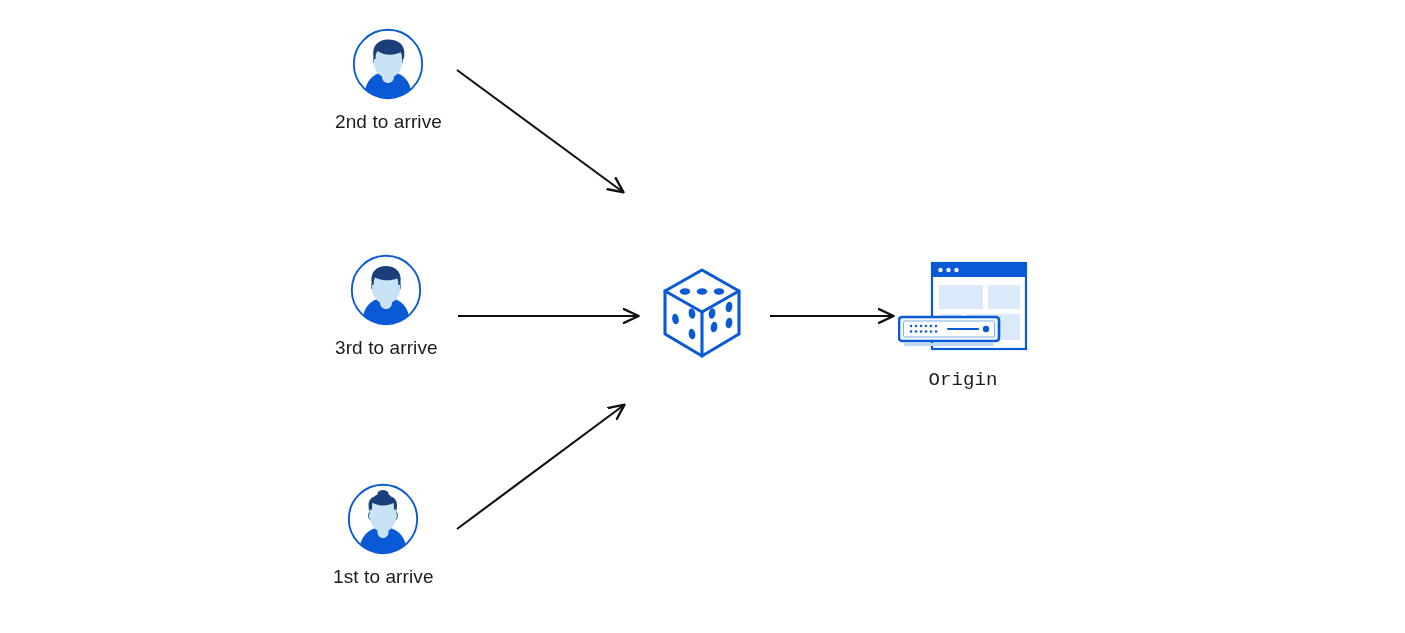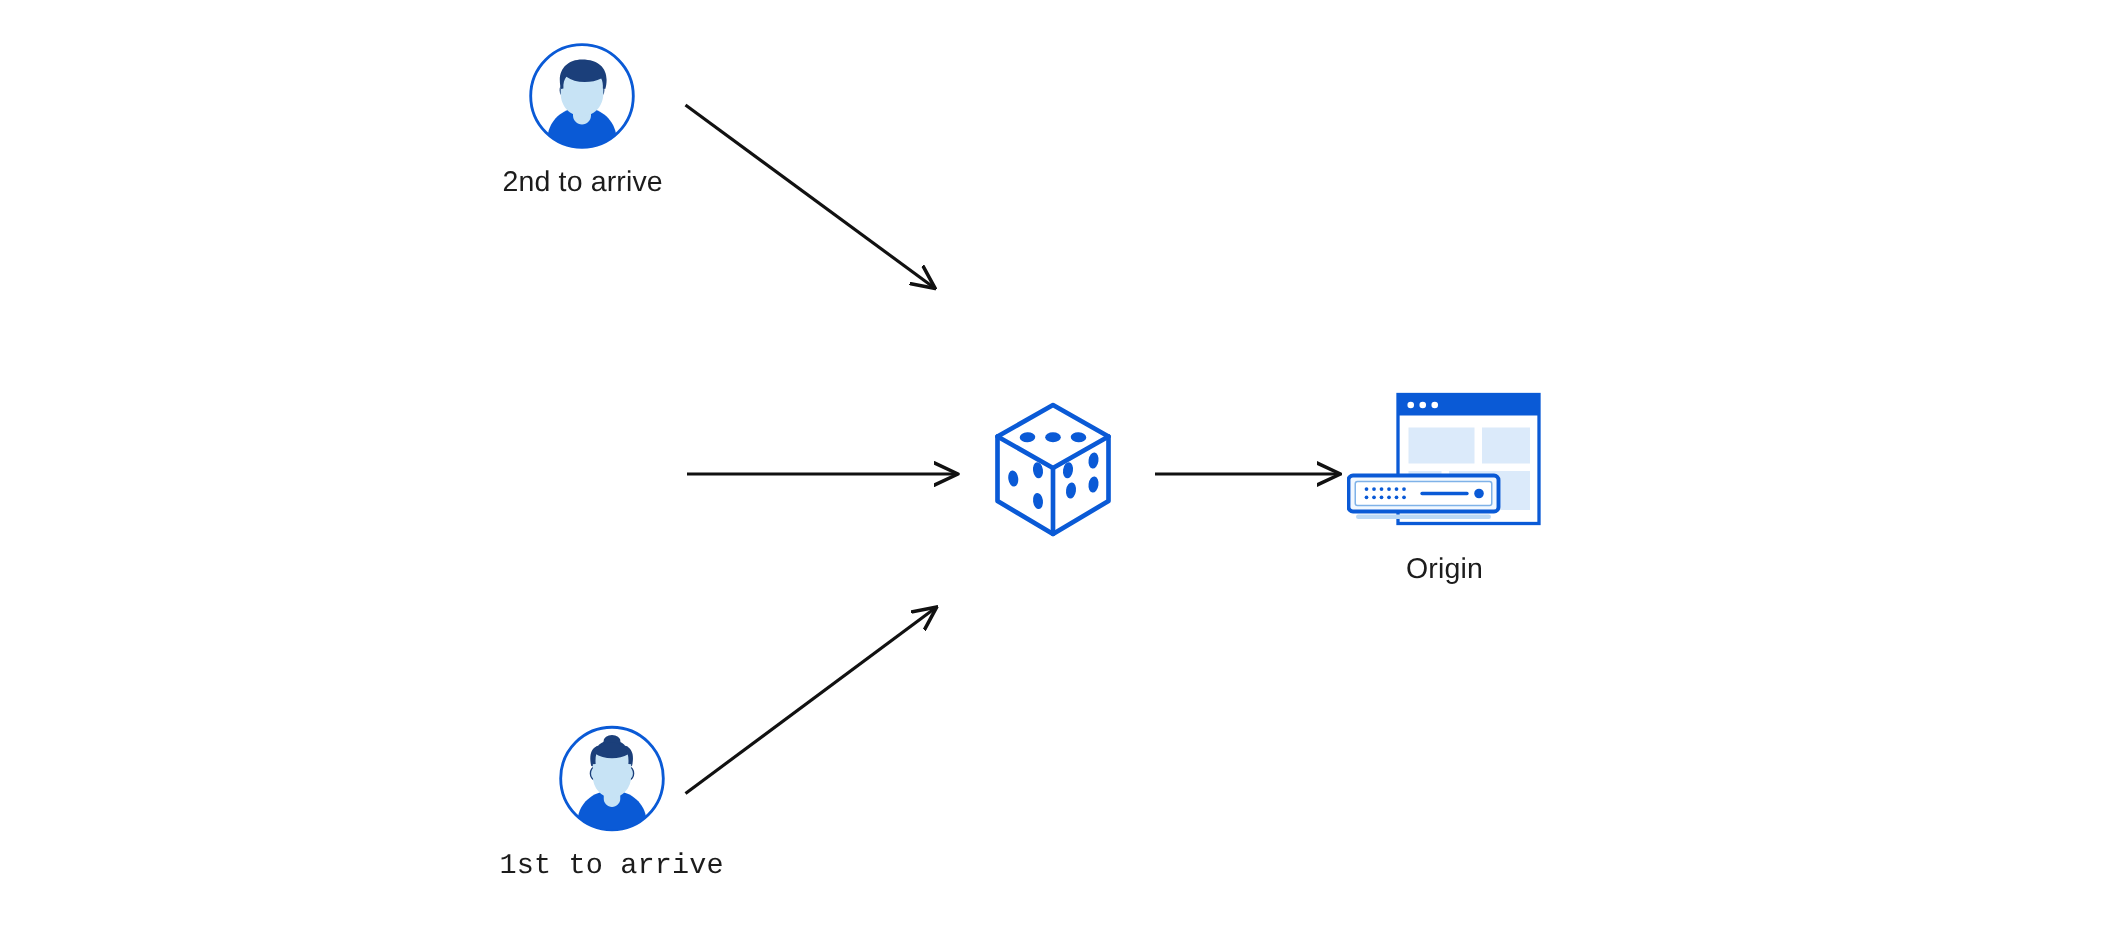--- a/index.html
+++ b/index.html
@@ -92,22 +92,44 @@
           <ellipse cx="25.6" cy="33.2" rx="3.1" ry="4.4" fill="#c7e3f5" stroke="#1b3f7a" stroke-width="0.9"></ellipse>
           <ellipse cx="48.4" cy="33.2" rx="3.1" ry="4.4" fill="#c7e3f5" stroke="#1b3f7a" stroke-width="0.9"></ellipse>
           <path d="M37 14c-8.4 0-14.2 6-14.2 14.6v6.8c0 8.6 6.4 15.2 14.2 15.2s14.2-6.6 14.2-15.2v-6.8C51.2 20 45.4 14 37 14z" fill="#c7e3f5"></path>
           <path d="M37 12.6c-8.9 0-14.8 5.6-14.8 13.6 0 2.3 0.3 4.4 0.8 6.1l1.6-0.3c-0.2-3.6 0.6-6.2 2-7.9 3.2 2.4 7.2 3.6 12.2 3.6 4.2 0 7.9-0.8 11-2.4 0.9 1.7 1.3 4 1.1 6.7l1.6 0.3c0.6-1.7 0.9-3.8 0.9-6.1 0-8-5.5-13.6-16.4-13.6z" fill="#1b3f7a"></path>
         </g>
       </svg>
     </div>
     <div class="node-label">2nd to arrive</div>
   </div>
 
-
-  <div class="node" style="left:333px; top:482px;font-family:Liberation Mono, monospace;">
+  <div class="node" style="left:335px; top:253px;">
+    <div class="avatar-wrap">
+      <svg viewBox="0 0 74 74" width="74" height="74" xmlns="http://www.w3.org/2000/svg">
+        <defs>
+            <clipPath id="clipB">
+              <circle cx="37" cy="37" r="34.2"></circle>
+            </clipPath>
+          </defs>
+        <circle cx="37" cy="37" r="34.2" fill="#ffffff" stroke="#0a5ad6" stroke-width="1.9"></circle>
+        <g clip-path="url(#clipB)">
+          <path d="M37 44.5c-11.5 0-20.5 7.2-22.6 17.2-0.7 3.4-1 7-1 10.6h47.2c0-3.6-0.3-7.2-1-10.6C57.5 51.7 48.5 44.5 37 44.5z" fill="#0a5ad6"></path>
+          <path d="M31 40h12v10c0 3.3-2.7 6-6 6s-6-2.7-6-6V40z" fill="#c7e3f5"></path>
+          <path d="M31 40h12v5.2c-2 1.6-4 2.3-6 2.3s-4-0.7-6-2.3V40z" fill="#a9cfe8"></path>
+          <ellipse cx="25.6" cy="33.2" rx="3.1" ry="4.4" fill="#c7e3f5" stroke="#1b3f7a" stroke-width="0.9"></ellipse>
+          <ellipse cx="48.4" cy="33.2" rx="3.1" ry="4.4" fill="#c7e3f5" stroke="#1b3f7a" stroke-width="0.9"></ellipse>
+          <path d="M37 14c-8.4 0-14.2 6-14.2 14.6v6.8c0 8.6 6.4 15.2 14.2 15.2s14.2-6.6 14.2-15.2v-6.8C51.2 20 45.4 14 37 14z" fill="#c7e3f5"></path>
+          <path d="M37 13c-8.7 0-14.6 5.4-14.6 13.2 0 2.2 0.3 4.2 0.8 5.9l1.5-0.3c-0.1-3.3 0.4-5.7 1.5-7.3 3.3 1.9 7.2 2.8 11.7 2.8 3.9 0 7.3-0.6 10.3-1.8 0.8 1.6 1.2 3.7 1.1 6.3l1.5 0.3c0.6-1.7 0.9-3.7 0.9-5.9C51.7 18.4 45.8 13 37 13z" fill="#1b3f7a"></path>
+        </g>
+      </svg>
+    </div>
+    <div class="node-label">3rd to arrive</div>
+  </div>
+
+  <div class="node" style="left:333px; top:482px;">
     <div class="avatar-wrap">
       <svg viewBox="0 0 74 74" width="74" height="74" xmlns="http://www.w3.org/2000/svg">
         <defs>
             <clipPath id="clipC">
               <circle cx="37" cy="37" r="34.2"></circle>
             </clipPath>
           </defs>
         <circle cx="37" cy="37" r="34.2" fill="#ffffff" stroke="#0a5ad6" stroke-width="1.9"></circle>
         <g clip-path="url(#clipC)">
           <path d="M37 45c-11.5 0-20.5 7-22.6 17-0.7 3.4-1 6.9-1 10.4h47.2c0-3.5-0.3-7-1-10.4C57.5 52 48.5 45 37 45z" fill="#0a5ad6"></path>
@@ -149,21 +171,21 @@
           <ellipse cx="53" cy="47.5" rx="3.3" ry="5.4" transform="rotate(8 53 47.5)"></ellipse>
           <ellipse cx="70" cy="41" rx="3.3" ry="5.4" transform="rotate(8 70 41)"></ellipse>
           <ellipse cx="55" cy="61" rx="3.3" ry="5.4" transform="rotate(8 55 61)"></ellipse>
           <ellipse cx="70" cy="57" rx="3.3" ry="5.4" transform="rotate(8 70 57)"></ellipse>
         </g>
       </svg>
     </div>
     <div class="node-label"></div>
   </div>
 
-  <div class="node" style="left:898px; top:261px;">
+  <div class="node" style="left:898px; top:261px;font-family:Liberation Mono, monospace;">
     <div class="origin-wrap">
       <svg viewBox="0 0 130 96" width="130" height="96" xmlns="http://www.w3.org/2000/svg">
 
         <g>
           <rect x="34" y="2" width="94" height="86" fill="#ffffff" stroke="#0a5ad6" stroke-width="2.2"></rect>
           <rect x="34" y="2" width="94" height="14" fill="#0a5ad6"></rect>
           <circle cx="42.5" cy="9" r="2.2" fill="#ffffff"></circle>
           <circle cx="50.5" cy="9" r="2.2" fill="#ffffff"></circle>
           <circle cx="58.5" cy="9" r="2.2" fill="#ffffff"></circle>
           <rect x="41" y="24" width="44" height="24" fill="#dbeafa"></rect>

